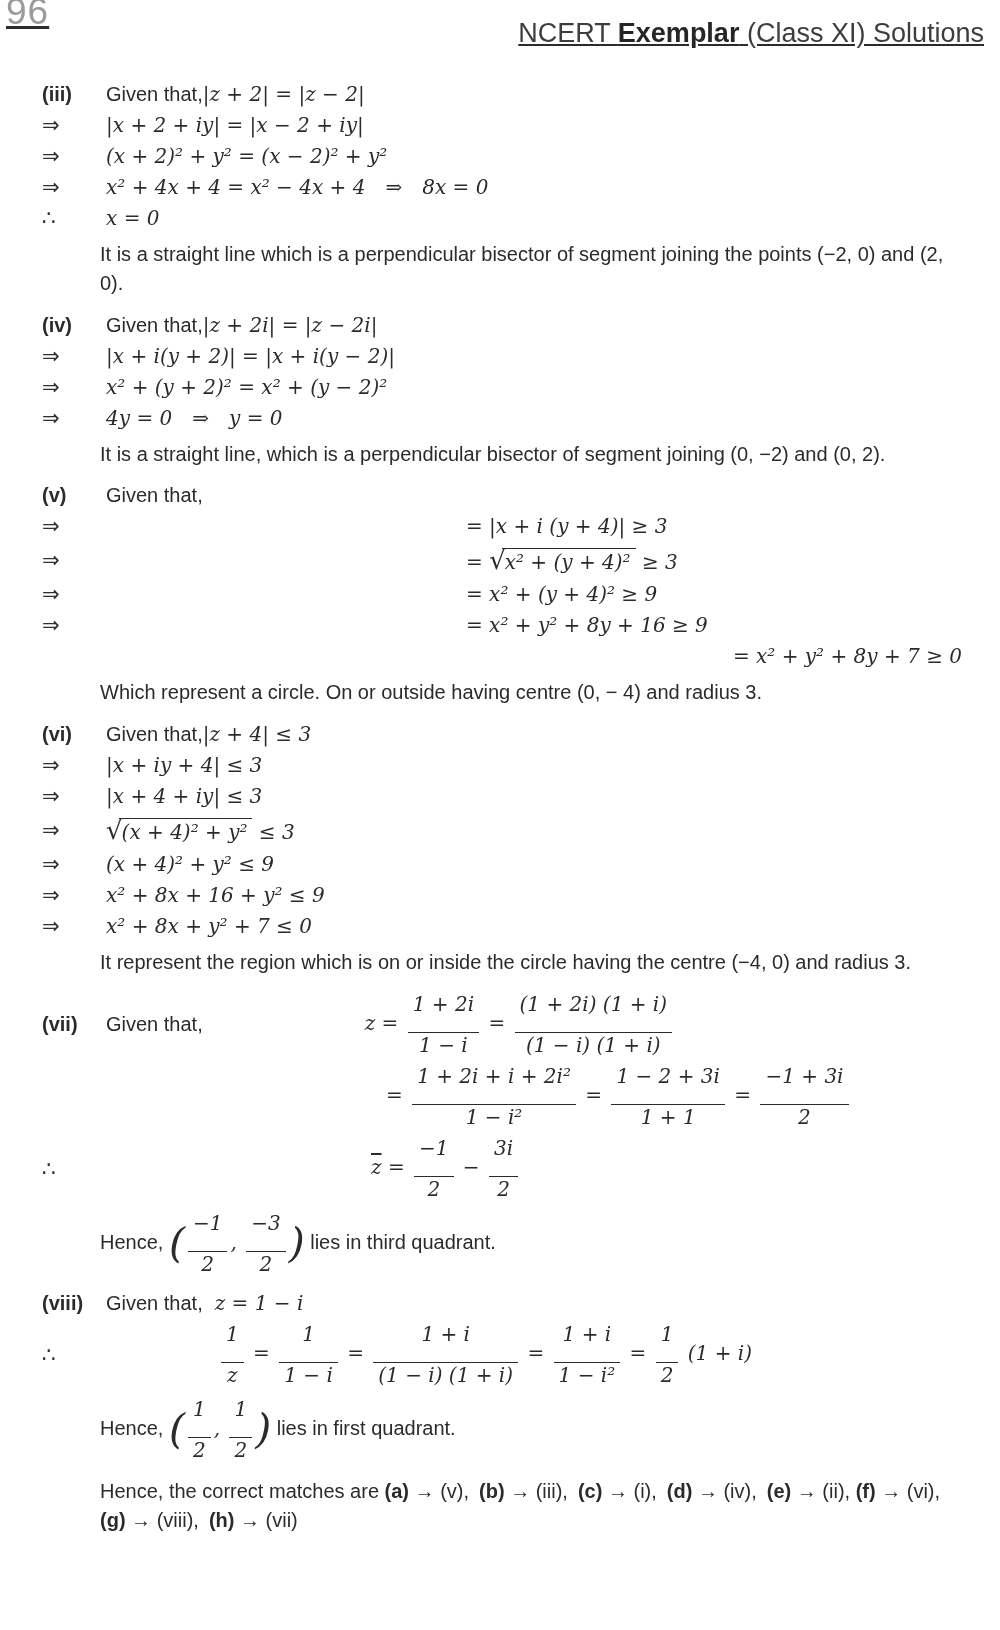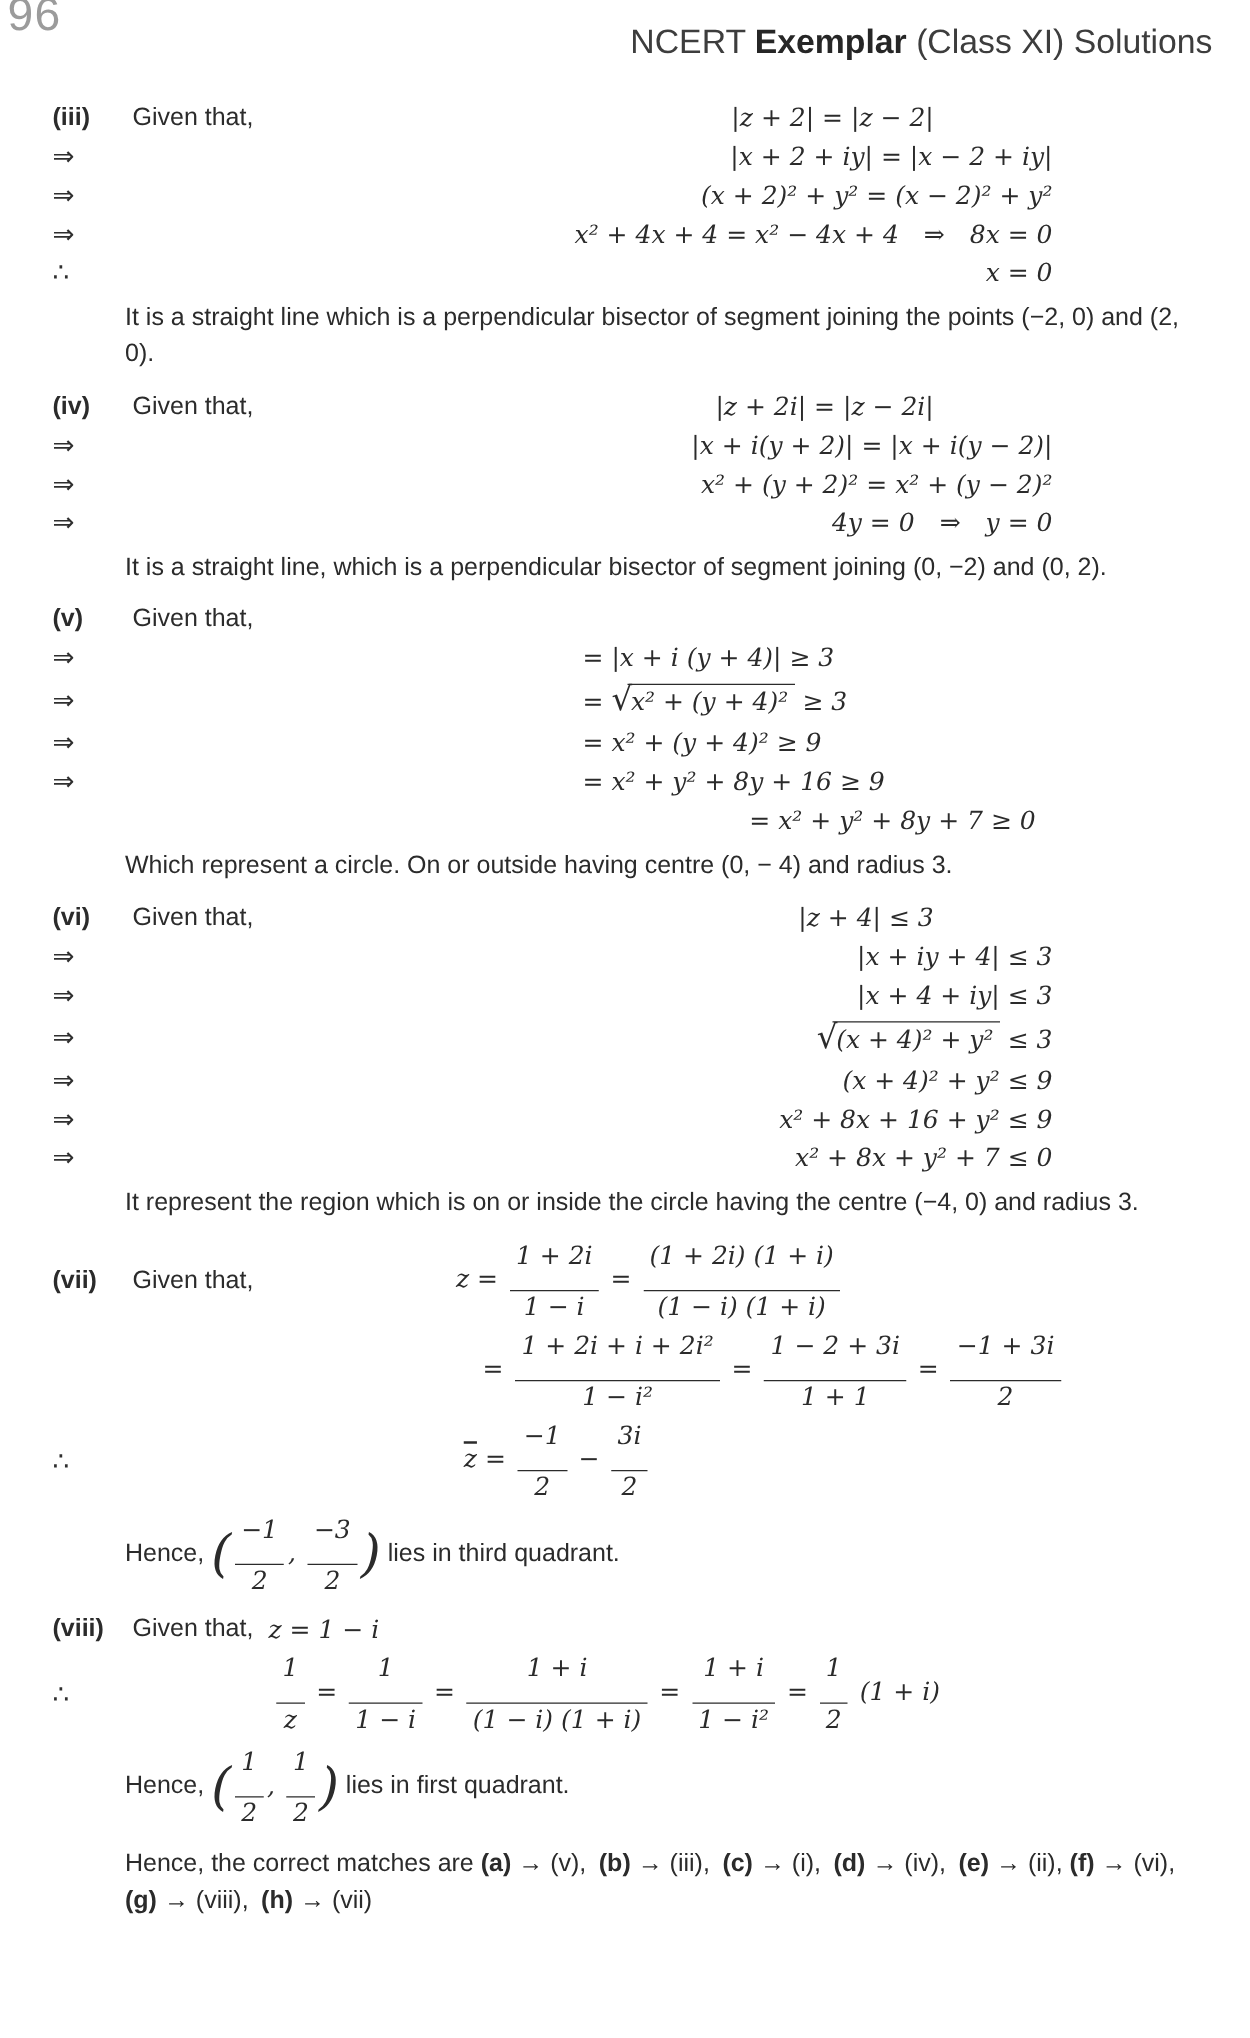--- a/index.html
+++ b/index.html
@@ -2,30 +2,30 @@
 <html><head>
 <meta charset="utf-8">
 <style>
   * { box-sizing: border-box; }
   html, body { margin: 0; padding: 0; }
   body {
     width: 1000px; height: 1630px; overflow: hidden;
     background: #ffffff; color: #2b2b2b;
     font-family: "Liberation Sans", sans-serif; font-size: 20px;
   }
-  header { display: flex; justify-content: space-between; align-items: flex-start; padding: 0 30px 4px 6px; }
+  header { display: flex; justify-content: space-between; align-items: flex-start; padding: 0 16px 4px 6px; text-decoration: underline; }
   .pageno { font-size: 37px; color: #9b9b9b; margin-top: -9px; letter-spacing: 1px; }
   .booktitle { font-size: 27px; color: #3d3d3d; margin-top: 18px; }
   .booktitle .bold { font-weight: bold; color: #262626; }
   main { padding: 22px 38px 0 0; }
   .row { display: flex; align-items: center; margin: 7px 0; }
   .lbl { flex: 0 0 64px; margin-left: 42px; font-weight: bold; }
   .lbl.sym { font-weight: normal; font-size: 21px; font-family: "DejaVu Sans", sans-serif; color: #2f2f2f; }
   .lead { flex: 0 0 auto; }
-  .math { flex: 1; text-align: right; padding-right: 120px;
+  .math { flex: 1; text-align: left; padding-right: 120px;
           font-family: "DejaVu Serif", "DejaVu Sans", serif; font-style: italic; }
   .row.lead-row .math { padding-right: 215px; }
   .para { margin: 10px 8px 15px 100px; line-height: 1.45; }
   .frac { display: inline-flex; flex-direction: column; vertical-align: middle; text-align: center; margin: 0 3px; line-height: 1.2; gap: 16px; }
   .frac .num, .frac .den { display: block; padding: 0 5px; }
   .frac .den { border-top: 1.5px solid #2b2b2b; }
   .sqrt { white-space: nowrap; }
   .sqrt .rsign { font-style: normal; font-size: 1.3em; }
   .sqrt .rdx { display: inline-block; border-top: 1.6px solid #2b2b2b; padding: 1px 5px 0 3px; margin-left: -4px; }
   .obar { text-decoration: overline; }
@@ -96,21 +96,21 @@
     <div class="row">
       <span class="lbl sym">⇒</span>
       <div class="math" style="text-align: left; padding-left: 360px; padding-right: 0px; font-style: italic;">= x² + (y + 4)² ≥ 9</div>
     </div>
     <div class="row">
       <span class="lbl sym">⇒</span>
       <div class="math" style="text-align: left; padding-left: 360px; padding-right: 0px;">= x² + y² + 8y + 16 ≥ 9</div>
     </div>
     <div class="row">
       <span class="lbl sym"></span>
-      <div class="math" style="text-align: center; padding-left: 360px; padding-right: 0px;">= x² + y² + 8y + 7 ≥ 0</div>
+      <div class="math" style="text-align: right; padding-left: 360px; padding-right: 0px;">= x² + y² + 8y + 7 ≥ 0</div>
     </div>
     <p class="para">Which represent a circle. On or outside having centre (0, − 4) and radius 3.</p>
     <div class="row lead-row">
       <span class="lbl">(vi)</span>
       <span class="lead">Given that,</span>
       <div class="math">|z + 4| ≤ 3</div>
     </div>
     <div class="row">
       <span class="lbl sym">⇒</span>
       <div class="math">|x + iy + 4| ≤ 3</div>

